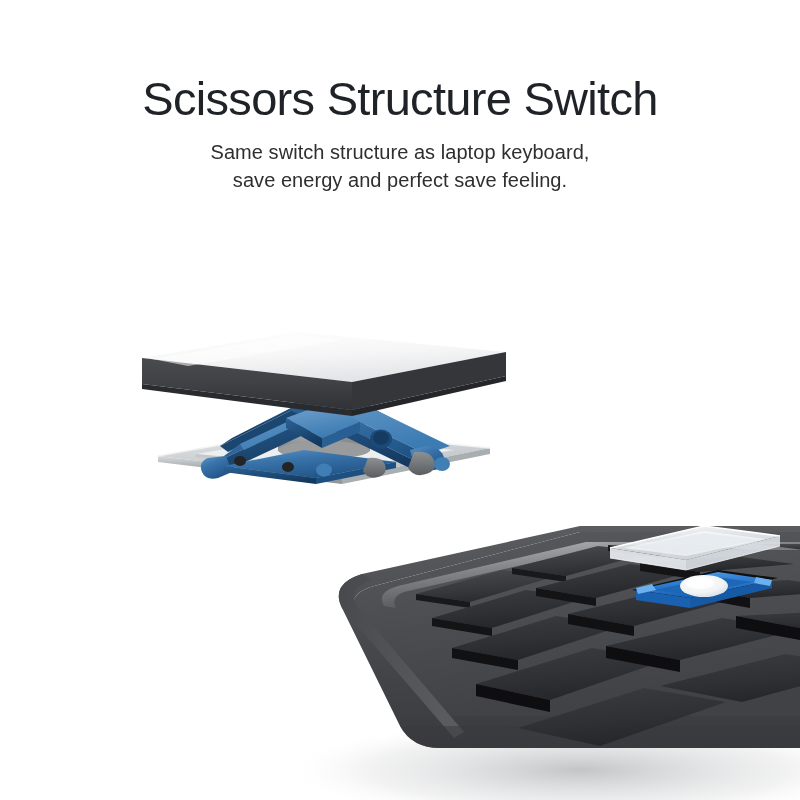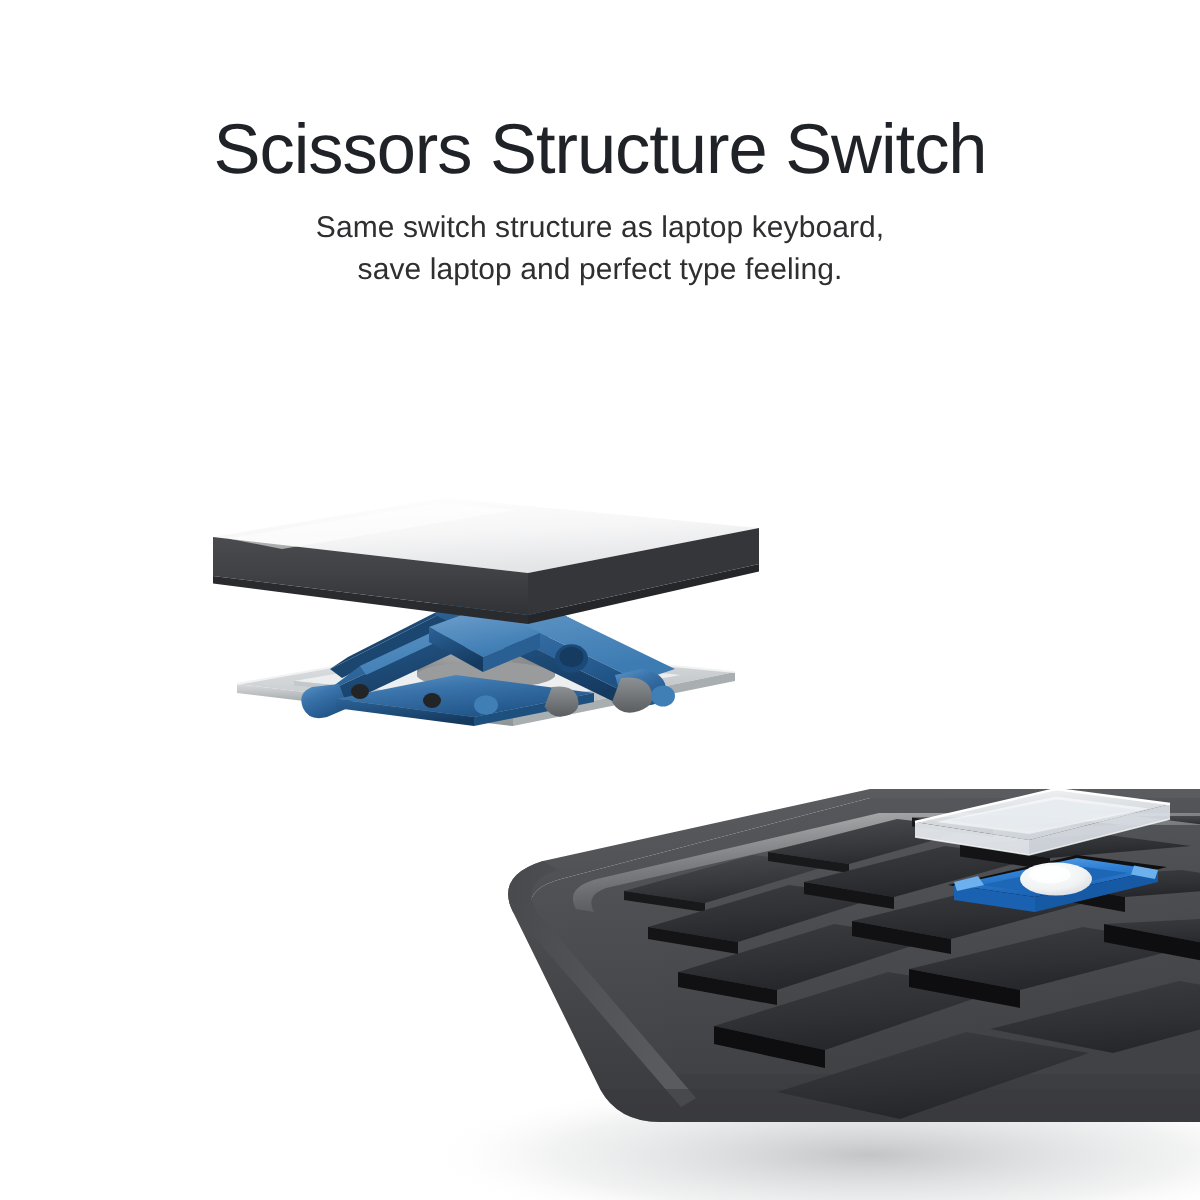--- a/index.html
+++ b/index.html
@@ -70,21 +70,21 @@
 </style>
 </head>
 <body>
 
 <div class="canvas">
 
   <div class="headline">Scissors Structure Switch</div>
 
   <div class="subhead">
     <span class="ln">Same switch structure as laptop keyboard,</span>
-    <span class="ln">save laptop and perfect type feeling.</span>
+    <span class="ln">save energy and perfect save feeling.</span>
   </div>
 
   <div class="switch-hero">
     <svg width="392" height="170" viewBox="0 0 392 170" xmlns="http://www.w3.org/2000/svg">
       <defs>
         <linearGradient id="capTop" x1="0" y1="0" x2="0.35" y2="1">
           <stop offset="0%" stop-color="#ffffff"></stop>
           <stop offset="55%" stop-color="#f6f6f7"></stop>
           <stop offset="100%" stop-color="#e4e5e7"></stop>
         </linearGradient>

